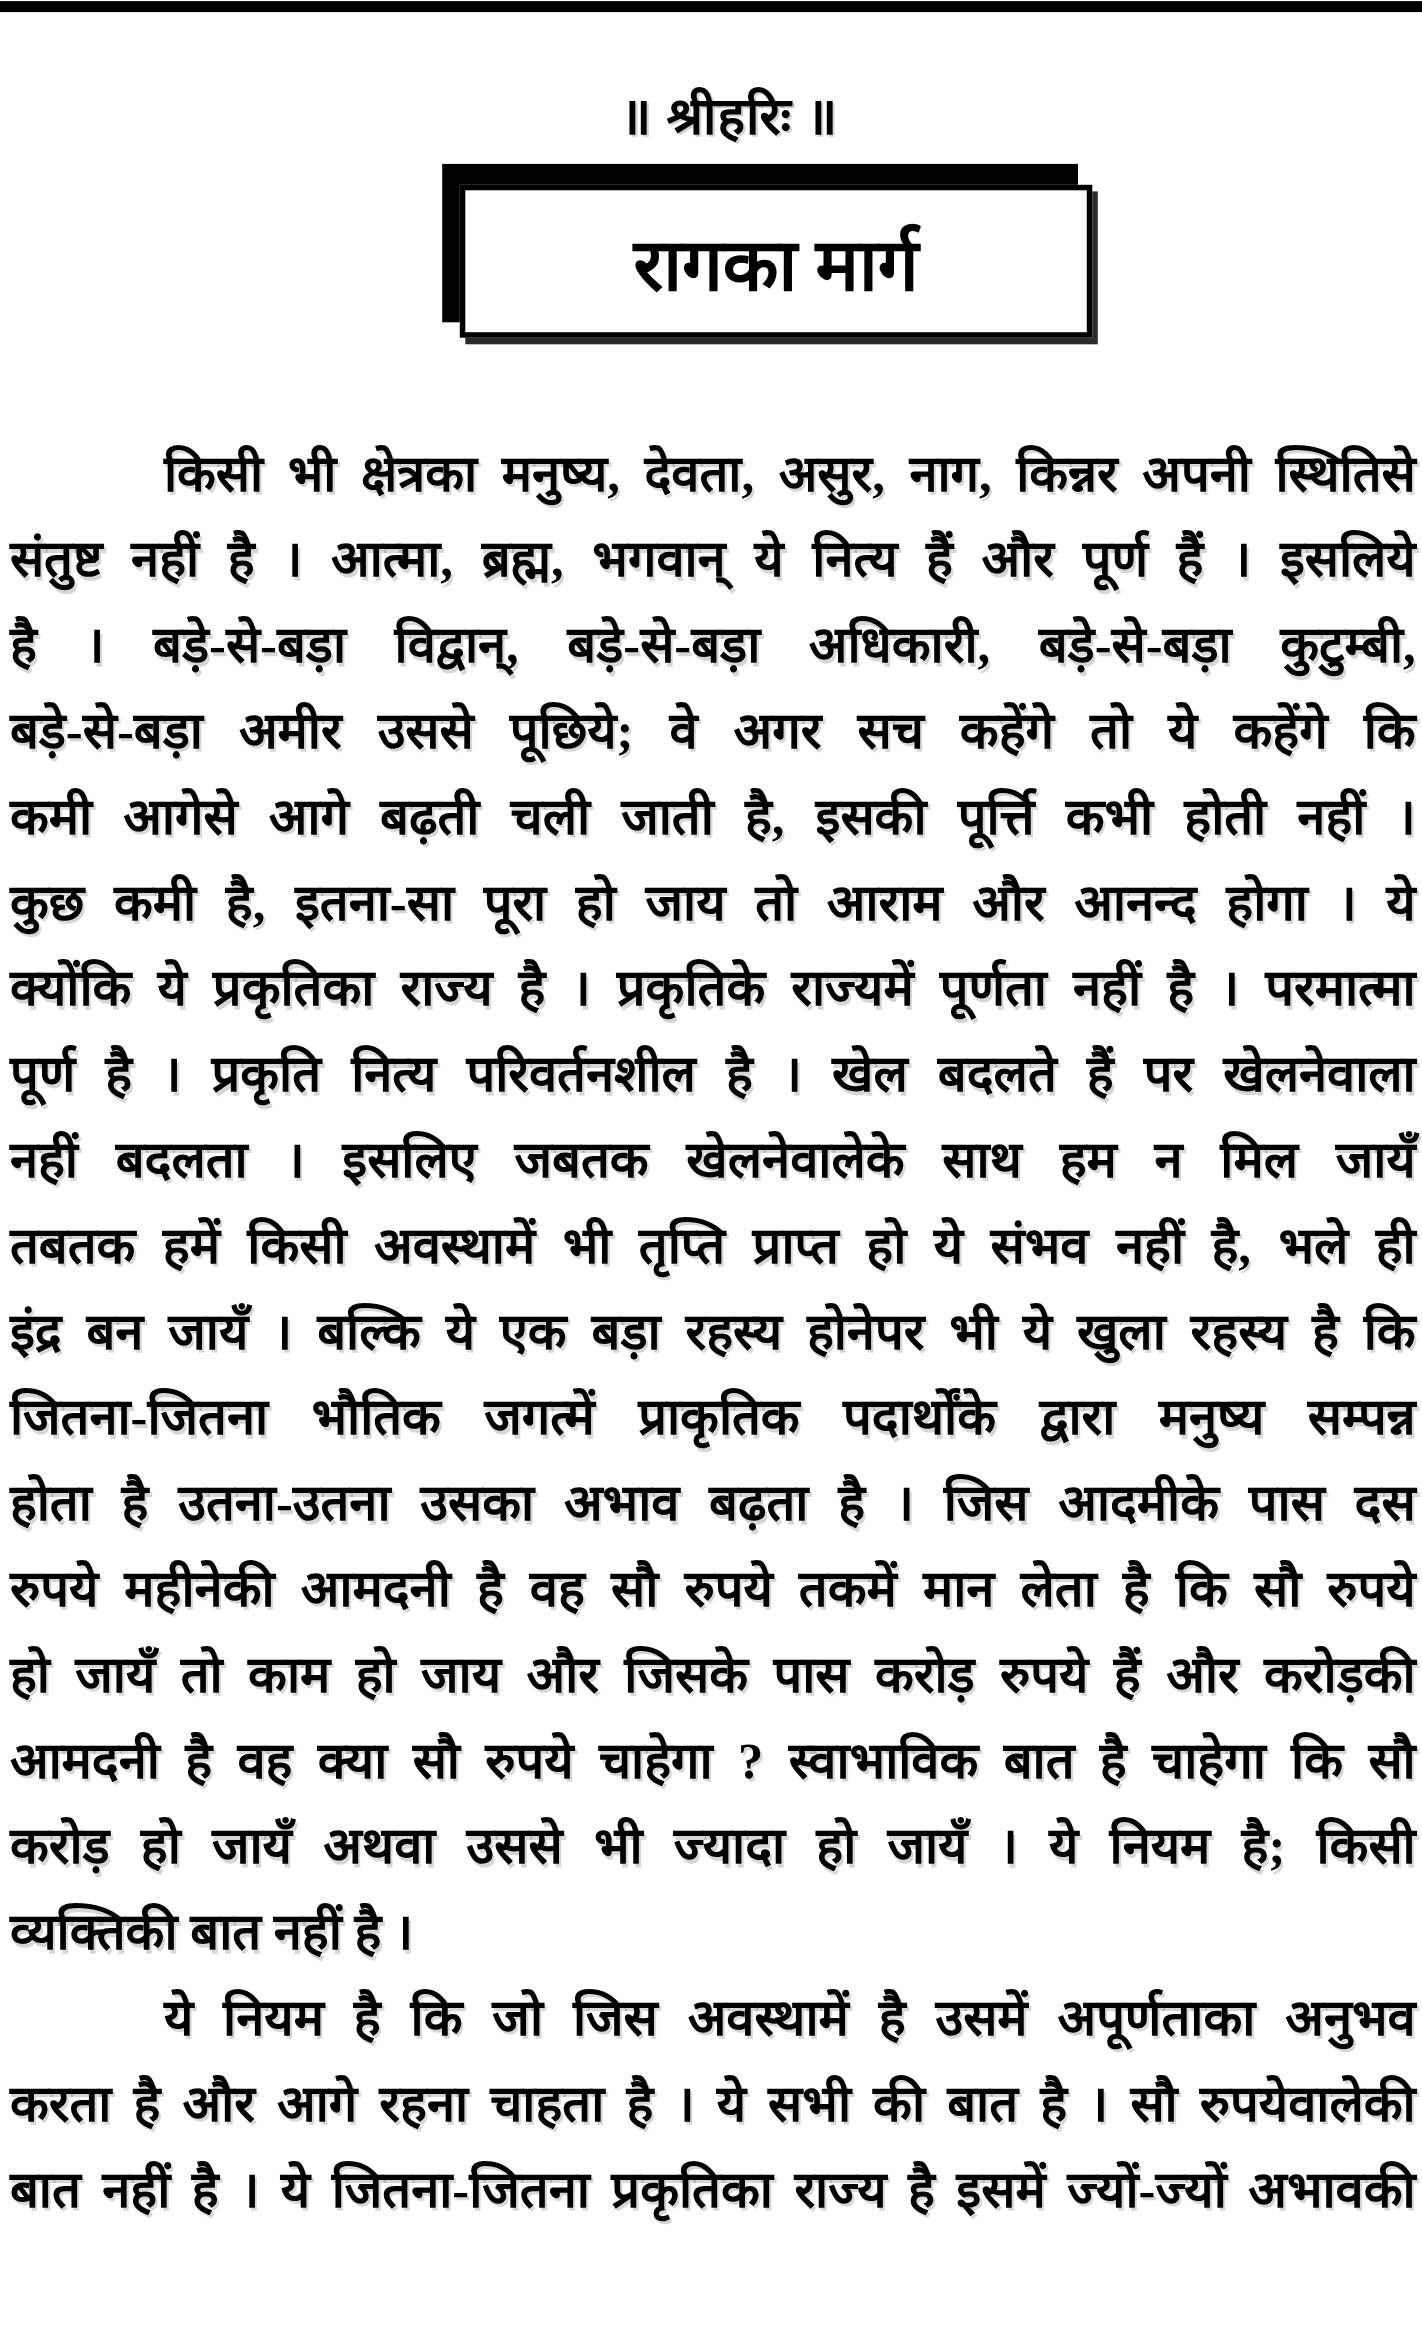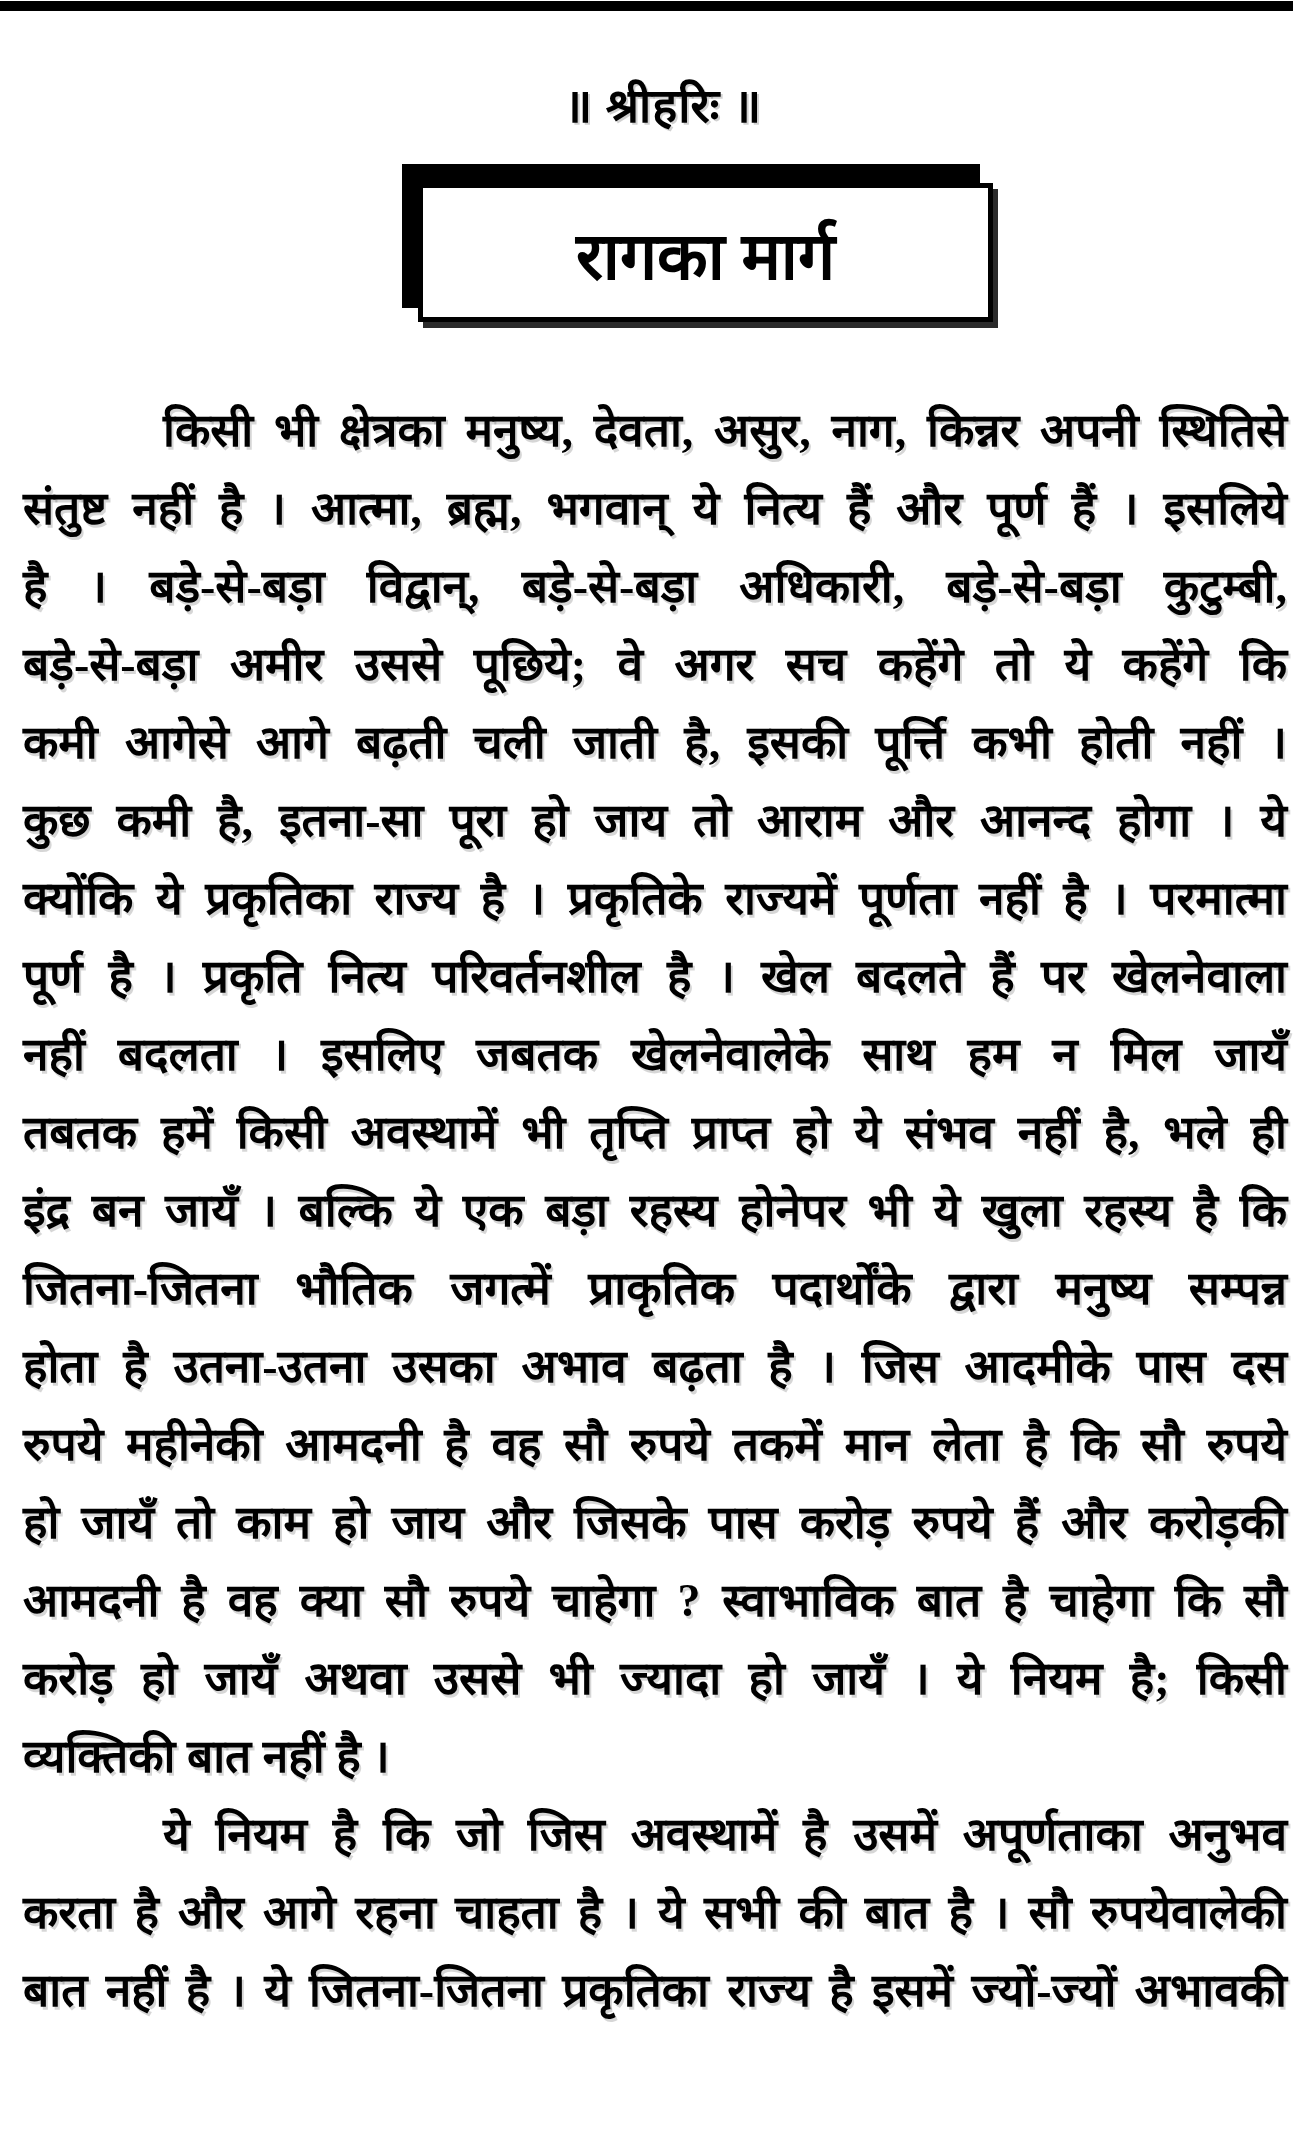--- a/index.html
+++ b/index.html
@@ -34,21 +34,21 @@
     font-weight: bold;
     letter-spacing: 1px;
     text-shadow: 2px 2px 0 rgba(0,0,0,0.18);
     margin-left: 33px;
   }
 
   
   .title-area {
     position: absolute;
     left: 418px;
-    top: 183px;
+    top: 168px;
     width: 565px;
     height: 129px;
   }
   .title-shadow {
     position: absolute;
     left: -16px;
     top: -19px;
     width: 578px;
     height: 144px;
     background: #000000;
@@ -69,21 +69,21 @@
   .title-text {
     font-size: 66px;
     font-weight: bold;
     white-space: nowrap;
   }
 
   
   .body-text {
     position: absolute;
     top: 392px;
-    left: 23px;
+    left: 9px;
     right: 6px;
     font-size: 46px;
     font-weight: bold;
     line-height: 78px;
     text-shadow: 2px 3px 0 rgba(0,0,0,0.16);
   }
   .para { margin: 0; }
   .line {
     text-align: justify;
     text-align-last: justify;

